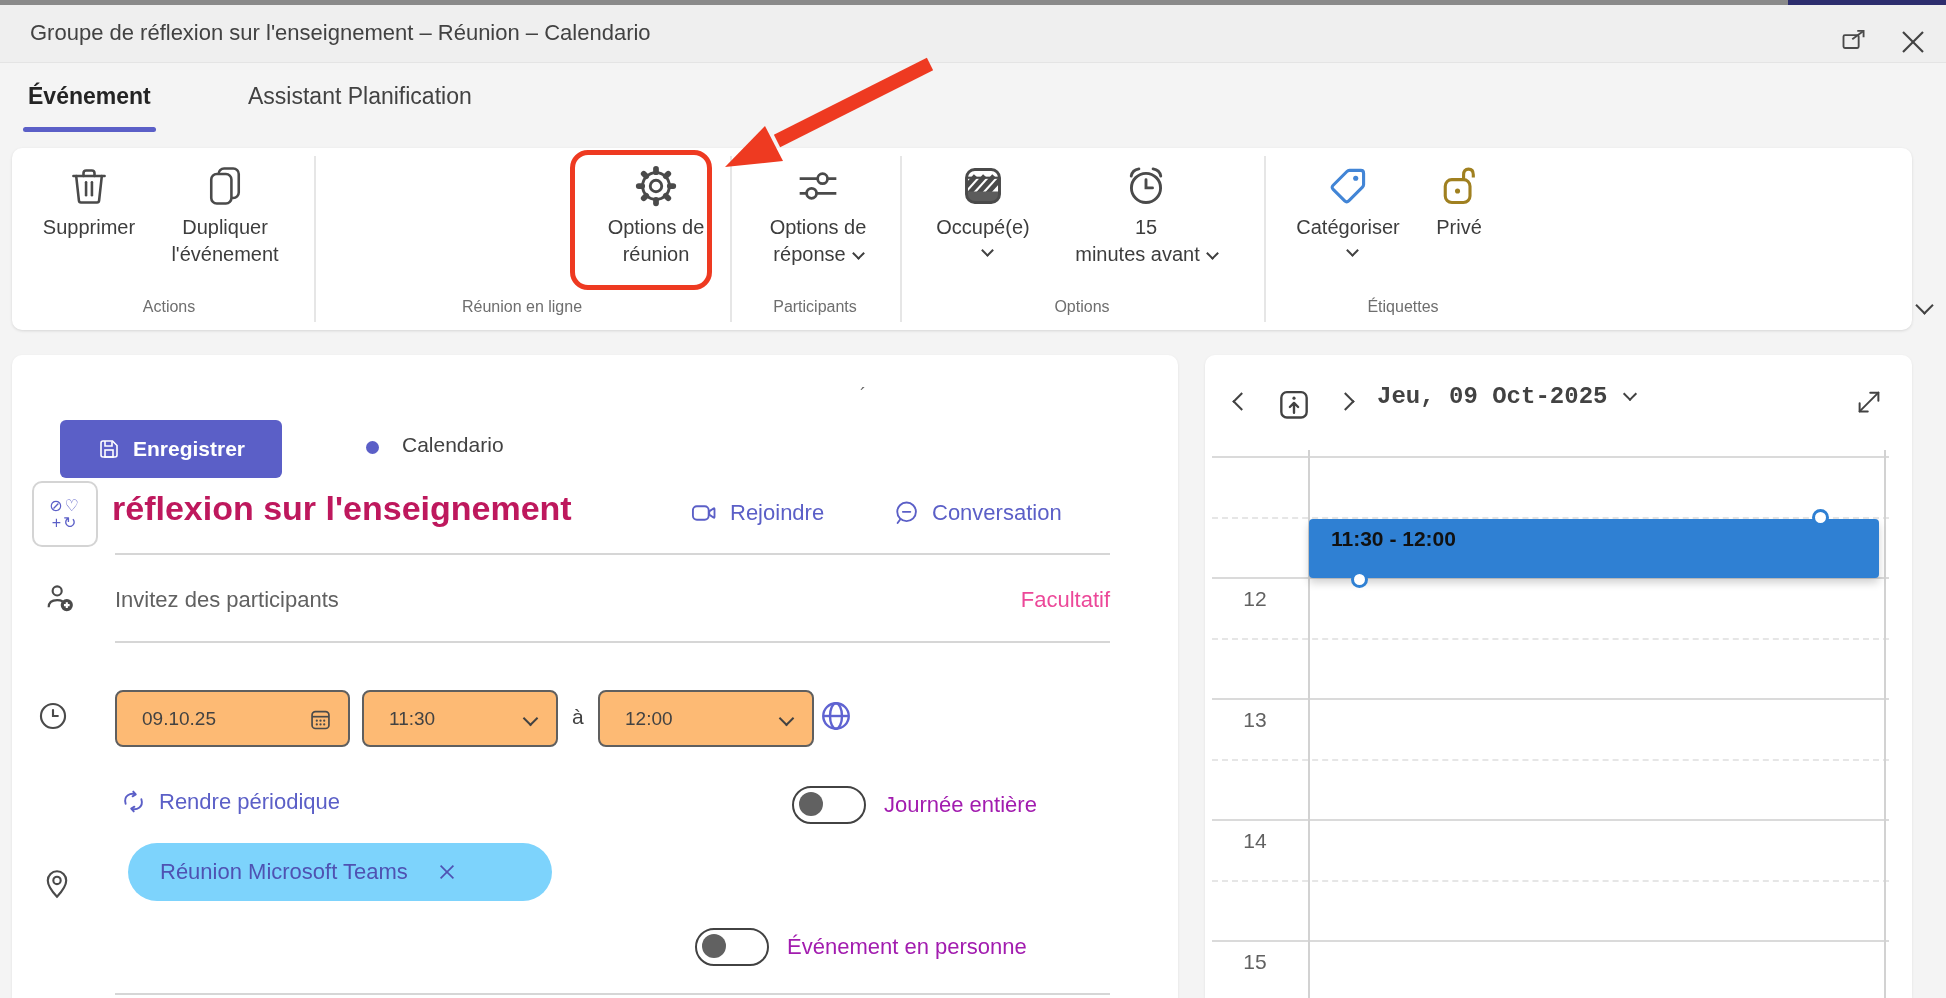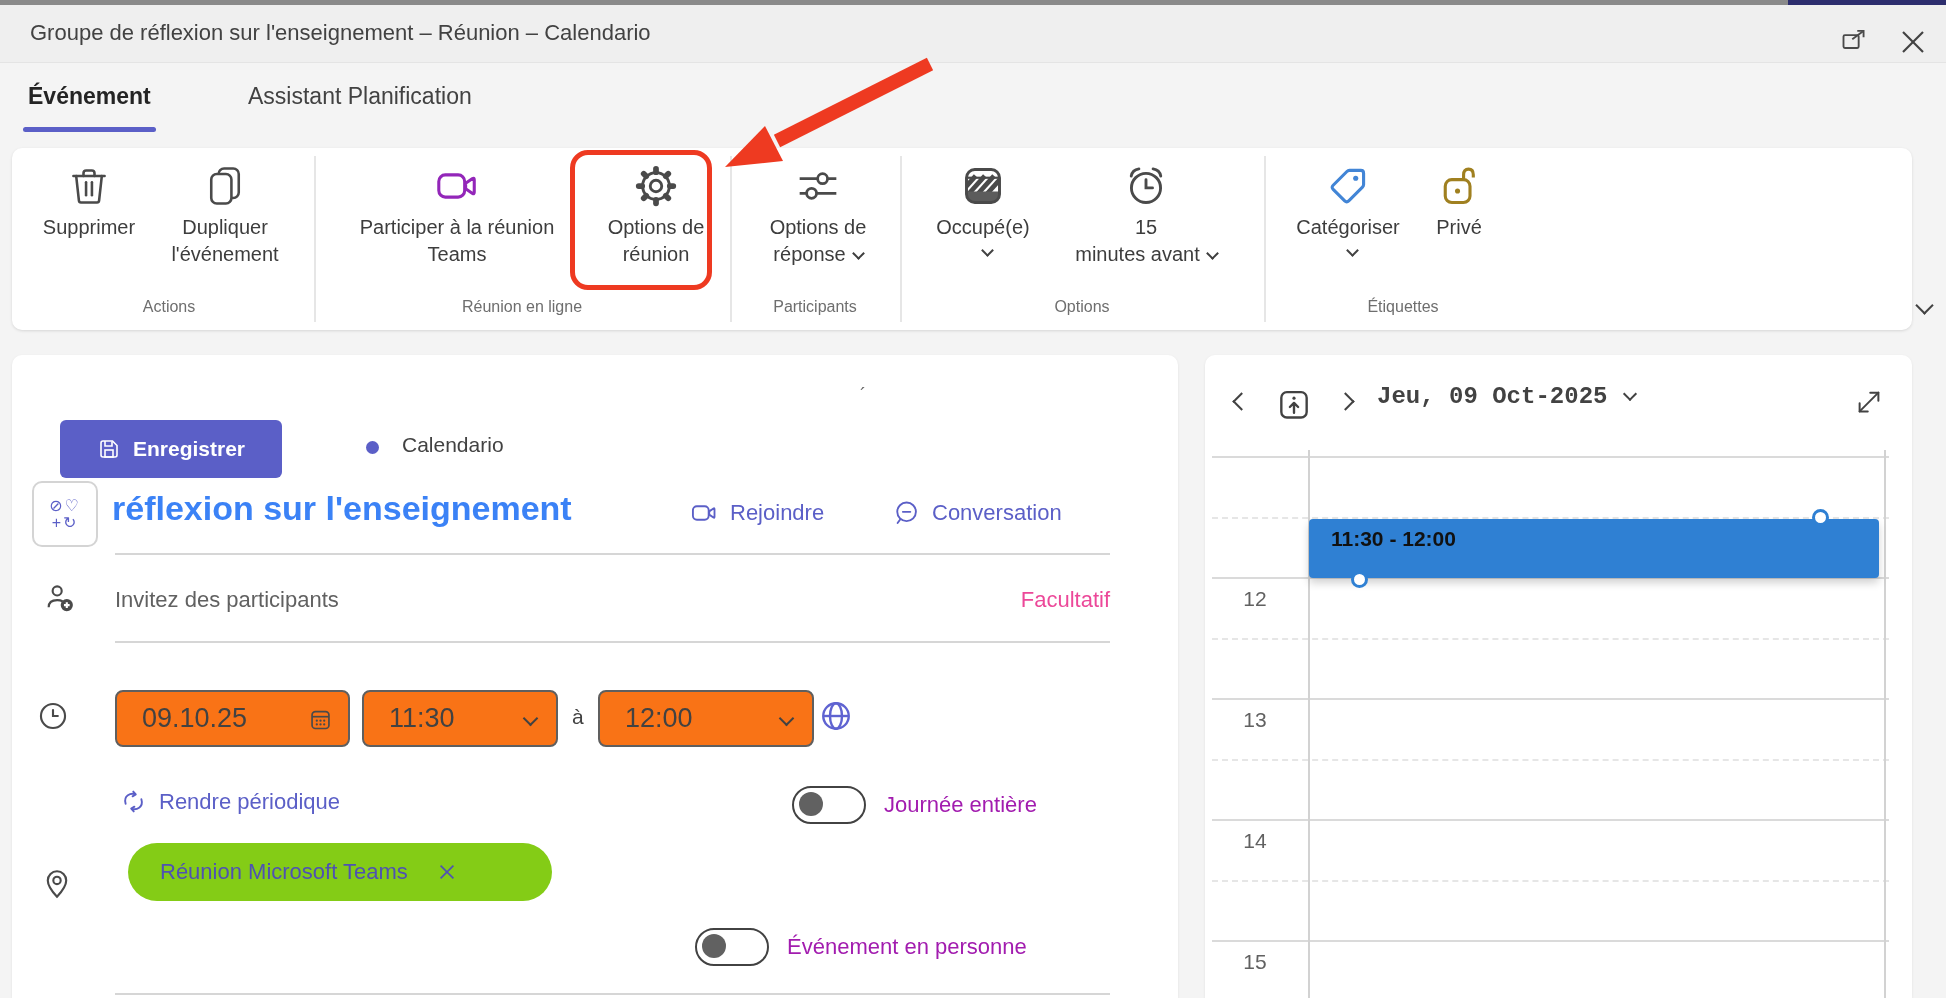--- a/index.html
+++ b/index.html
@@ -47,36 +47,36 @@
   .card { position:absolute; background:#fff; border-radius:10px 10px 0 0; box-shadow:0 1px 3px rgba(0,0,0,.08); }
   .leftcard { left:12px; top:355px; width:1166px; height:643px; }
   .rightcard { left:1205px; top:355px; width:707px; height:643px; }
 
   
   .savebtn { position:absolute; left:48px; top:65px; width:222px; height:58px; background:#5b5fc7; border-radius:6px; color:#fff; display:flex; align-items:center; justify-content:center; gap:12px; font-size:21px; font-weight:bold; cursor:pointer; }
   .caldot { position:absolute; left:354px; top:86px; width:13px; height:13px; border-radius:50%; background:#5b5fc7; }
   .calname { position:absolute; left:390px; top:78px; font-size:21px; color:#424242; cursor:pointer; }
   .stray { position:absolute; left:848px; top:30px; font-size:18px; color:#666; }
   .symbtn { position:absolute; left:20px; top:126px; width:66px; height:66px; border:2px solid #d4d4d4; border-radius:10px; display:flex; flex-direction:column; align-items:center; justify-content:center; color:#5b5fc7; font-size:16px; line-height:17px; letter-spacing:2px; cursor:pointer; }
-  .evtitle { position:absolute; left:100px; top:134px; font-size:34px; font-weight:bold; color:#3b82f6; white-space:nowrap; cursor:text; }
+  .evtitle { position:absolute; left:100px; top:134px; font-size:34px; font-weight:bold; color:#be185d; white-space:nowrap; cursor:text; }
   .link { color:#5b5fc7; font-size:22px; display:flex; align-items:center; gap:12px; cursor:pointer; white-space:nowrap; }
   .joinlink { position:absolute; left:678px; top:144px; }
   .chatlink { position:absolute; left:880px; top:144px; }
   .hdiv { position:absolute; left:103px; width:995px; height:2px; background:#d6d6d6; }
   .ghosttext { position:absolute; left:103px; font-size:22px; color:#616161; cursor:text; }
   .optional { position:absolute; right:68px; top:232px; font-size:22px; color:#ec4899; cursor:pointer; }
-  .field { position:absolute; top:335px; height:57px; border:2px solid #5f5f5f; border-radius:8px; background:#f97316; font-size:27px; color:#424242; display:flex; align-items:center; cursor:pointer; }
+  .field { position:absolute; top:335px; height:57px; border:2px solid #5f5f5f; border-radius:8px; background:#fdba74; font-size:19px; color:#424242; display:flex; align-items:center; cursor:pointer; }
   .field .val { margin-left:25px; }
   .tolabel { position:absolute; left:560px; top:350px; font-size:21px; }
   .rowicon { position:absolute; }
   .reclink { position:absolute; left:108px; top:433px; }
   .toggle { position:absolute; width:74px; height:38px; border:2.5px solid #424242; border-radius:20px; background:#fff; cursor:pointer; }
   .toggle::after { content:''; position:absolute; left:5px; top:4px; width:24px; height:24px; border-radius:50%; background:#616161; }
   .tglbl { position:absolute; font-size:22px; color:#a21caf; }
-  .chip { position:absolute; left:116px; top:488px; width:424px; height:58px; background:#84cc16; border-radius:29px; display:flex; align-items:center; cursor:default; }
+  .chip { position:absolute; left:116px; top:488px; width:424px; height:58px; background:#7dd3fc; border-radius:29px; display:flex; align-items:center; cursor:default; }
   .chip .ctext { margin-left:32px; font-size:22px; color:#4f52b2; }
   .chip .cx { margin-left:28px; cursor:pointer; display:flex; }
 
   
   .navrow { position:absolute; left:0; top:0; width:707px; height:95px;font-family:Liberation Mono, monospace; }
   .navbtn { position:absolute; cursor:pointer; }
   .pdate { position:absolute; left:172px; top:28px; font-size:24px; font-weight:bold; color:#424242; cursor:pointer; white-space:nowrap; }
   .pdate .chv { margin-left:18px; width:10px; height:10px; border-width:0 2.5px 2.5px 0; vertical-align:4px; }
   .grid { position:absolute; left:0; top:95px; width:707px; height:548px; overflow:hidden; }
   .vline { position:absolute; top:0; bottom:0; width:2px; background:#d2d2d2; }
@@ -140,30 +140,20 @@
     <div class="ic">
       <svg width="44" height="44" viewBox="0 0 24 24" fill="none" stroke="#4a4a4a" stroke-width="1.4">
         <rect x="8.5" y="2.5" width="11" height="16" rx="3"></rect>
         <rect x="4.5" y="5.5" width="11" height="16" rx="3" fill="#fff"></rect>
       </svg>
     </div>
     <span class="lbl">Dupliquer</span>
     <span class="lbl">l'événement</span>
   </div>
 
-  <div class="rbtn" style="left:320px;width:250px">
-    <div class="ic">
-      <svg width="46" height="46" viewBox="0 0 24 24" fill="none" stroke="#9326b9" stroke-width="1.6" stroke-linejoin="round">
-        <rect x="2.5" y="6.2" width="13.5" height="11.6" rx="3.4"></rect>
-        <path d="M16.5 10.6 L20.1 8.1 Q21 7.6 21 8.7 V15.3 Q21 16.4 20.1 15.9 L16.5 13.4 Z"></path>
-      </svg>
-    </div>
-    <span class="lbl">Participer à la réunion</span>
-    <span class="lbl">Teams</span>
-  </div>
 
   <div class="rbtn" style="left:577px;width:134px">
     <div class="ic">
       <svg width="46" height="46" viewBox="0 0 24 24" fill="none" stroke="#4a4a4a">
         <circle cx="12" cy="12" r="7" stroke-width="1.5"></circle>
         <circle cx="12" cy="12" r="3" stroke-width="1.5"></circle>
         <g stroke-width="3" stroke-linecap="round">
           <line x1="19.2" y1="12" x2="21" y2="12"></line>
             <line x1="3" y1="12" x2="4.8" y2="12"></line>
           <line x1="12" y1="3" x2="12" y2="4.8"></line>

